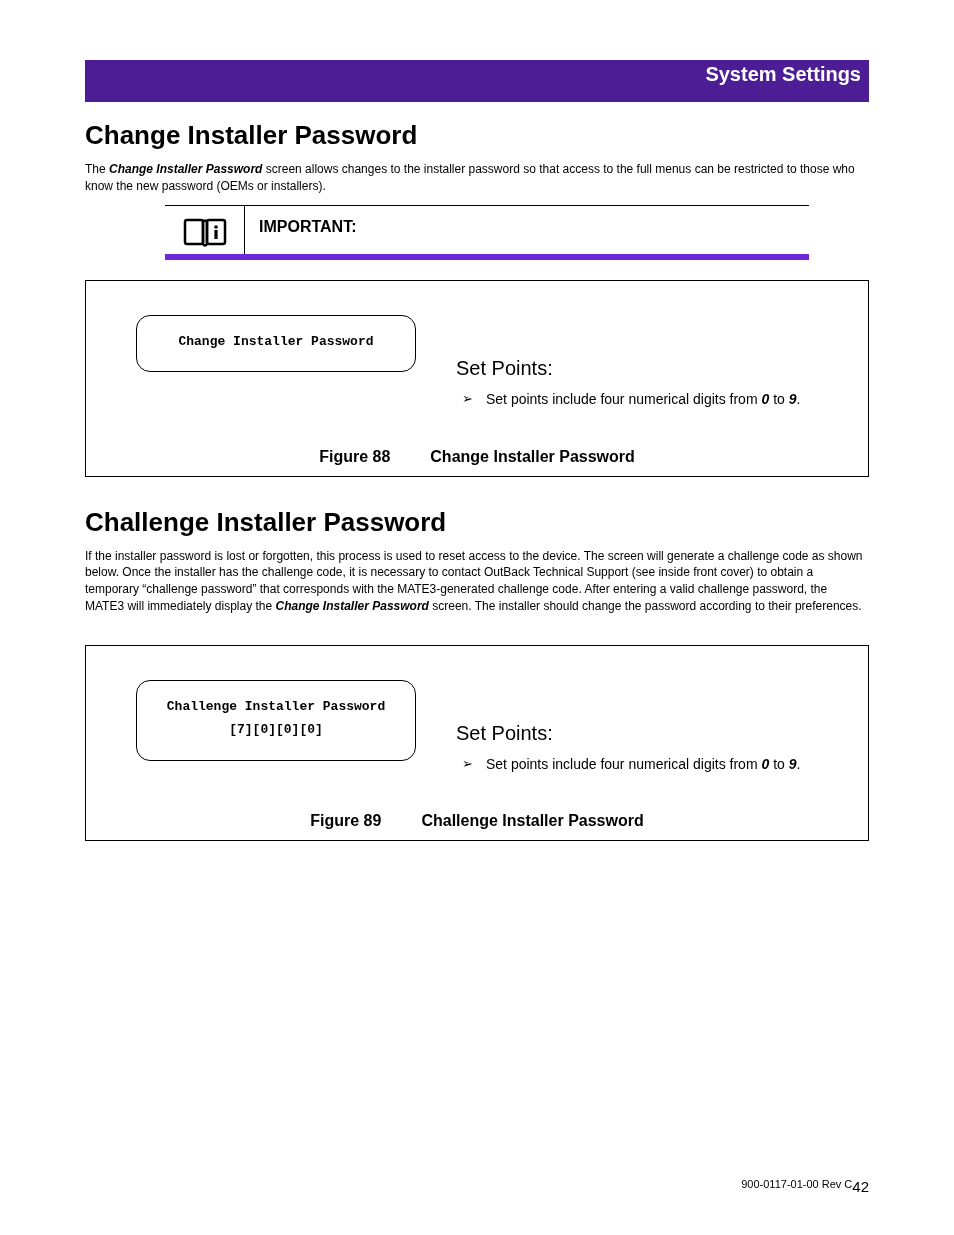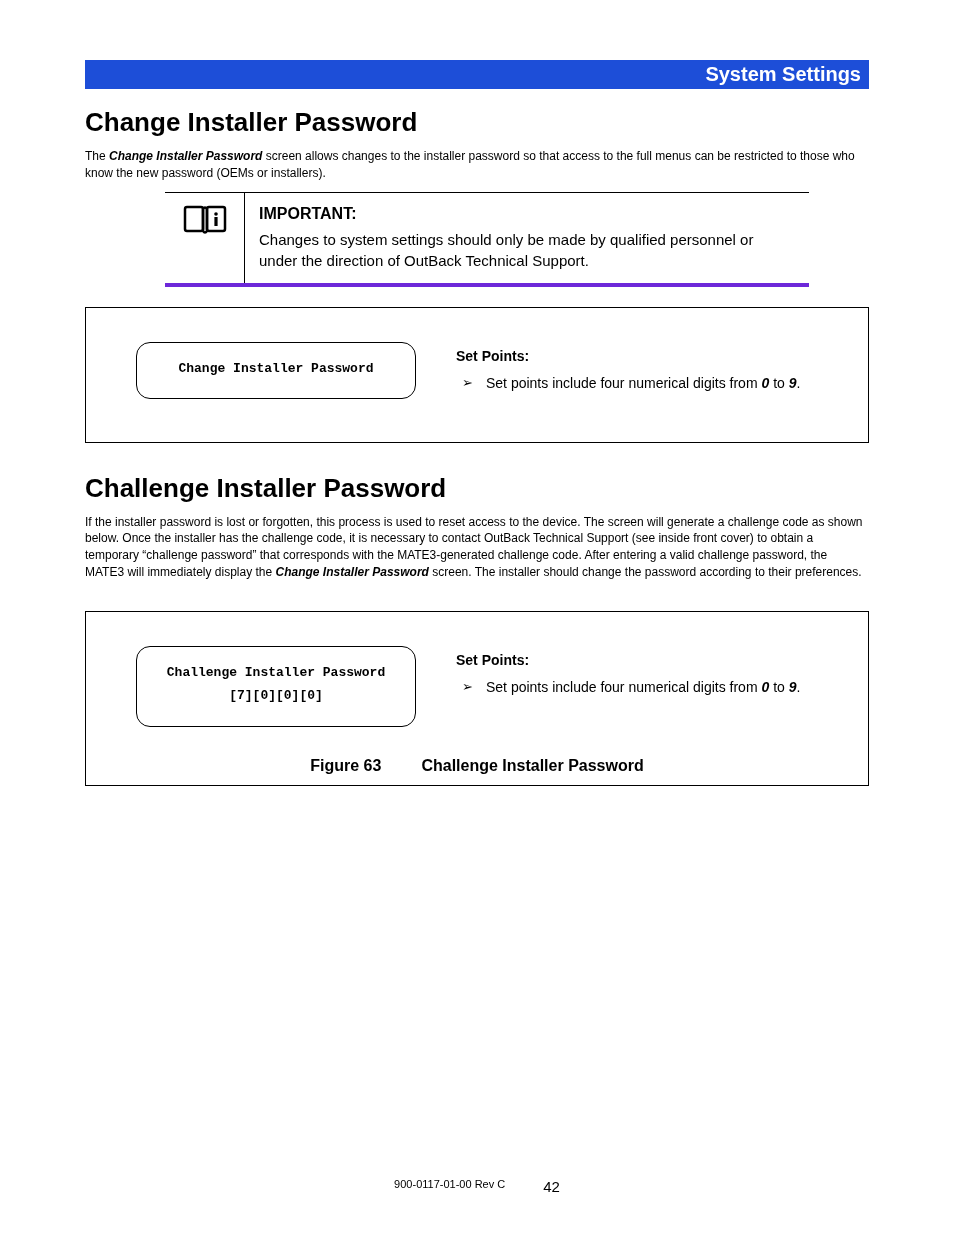--- a/index.html
+++ b/index.html
@@ -6,46 +6,46 @@
   body {
     width: 954px;
     height: 1235px;
     background: #fff;
     font-family: "Segoe UI", "Myriad Pro", Arial, sans-serif;
     color: #000;
     position: relative;
     padding: 60px 85px 40px 85px;
   }
   .header-bar {
-    background: #1d4ed8;
+    background: #4c1d95;
     color: #fff;
     font-weight: 800;
     font-size: 20px;
     text-align: right;
-    padding: 3px 8px 3px 0;
+    padding: 3px 8px 16px 0;
     margin-bottom: 18px;
     font-family: "Segoe UI", Arial, sans-serif;
   }
   h1 {
     font-size: 26px;
     font-weight: 800;
     margin-bottom: 10px;
   }
   p.para {
     font-size: 12px;
     line-height: 1.4;
     margin-bottom: 10px;
   }
   .bold-italic { font-weight: 800; font-style: italic; }
   .italic { }
   .important-box {
     display: flex;
     margin: 8px 60px 18px 80px;
     border-top: 1px solid #000;
-    border-bottom: 4px solid #6d28d9;
+    border-bottom: 6px solid #6d28d9;
   }
   .important-icon {
     width: 80px;
     border-right: 1px solid #000;
     display: flex;
     align-items: flex-start;
     justify-content: center;
     padding-top: 10px;
   }
   .important-text {
@@ -83,23 +83,24 @@
     text-align: center;
     line-height: 1.8;
     margin-left: 20px;
   }
   .setpoints {
     flex: 1;
     font-size: 14px;
     padding-top: 6px;
   }
   .setpoints .sp-head {
-    font-weight: 700;
-    font-size: 14px;
+    font-weight: 400;
+    font-size: 20px;
     margin-bottom: 10px;
+    margin-top: 36px;
   }
   .setpoints ul { list-style: none; padding-left: 0; }
   .setpoints li {
     position: relative;
     padding-left: 30px;
     margin-bottom: 8px;
     line-height: 1.4;
   }
   .setpoints li::before {
     content: "➢";
@@ -113,23 +114,22 @@
     font-weight: 800;
     font-size: 16px;
   }
   .fig-caption .gap { display: inline-block; width: 40px; }
   .footer {
     position: absolute;
     bottom: 40px;
     left: 85px;
     right: 85px;
     display: flex;
-    justify-content: center;
+    justify-content: flex-end;
     font-size: 11px;
-    gap: 38px;
   }
   .footer .pg { font-size: 15px; }
 </style>
 </head>
 <body>
 
 <div class="header-bar">
   <span>System Settings</span>
 </div>
 
@@ -144,38 +144,40 @@
     <svg width="46" height="34" viewBox="0 0 46 34">
       <rect x="3" y="4" width="18" height="24" rx="2" fill="none" stroke="#000" stroke-width="2.5"></rect>
       <rect x="25" y="4" width="18" height="24" rx="2" fill="none" stroke="#000" stroke-width="2.5"></rect>
       <path d="M21 6 Q23 3 25 6 L25 28 Q23 31 21 28 Z" fill="none" stroke="#000" stroke-width="2.5"></path>
       <circle cx="34" cy="11" r="1.8" fill="#000"></circle>
       <rect x="32.4" y="14" width="3.2" height="9" fill="#000"></rect>
     </svg>
   </div>
   <div class="important-text">
     <span class="imp-label">IMPORTANT:</span>
-    <span>Changes to system settings should only be made by qualified personnel or under the direction of OutBack Technical Support.</span>
   </div>
 </div>
 
 <div class="figure-box">
   <div class="fig-content">
     <div class="screen-panel">
       <div>Change Installer Password</div>
     </div>
     <div class="setpoints">
       <div class="sp-head">Set Points:</div>
       <ul>
         <li>
           <span>Set points include four numerical digits from </span><span class="bold-italic">0</span><span> to </span><span class="bold-italic">9</span><span>.</span>
         </li>
       </ul>
     </div>
   </div>
+  <div class="fig-caption">
+    <span>Figure 88</span><span class="gap"></span><span>Change Installer Password</span>
+  </div>
 </div>
 
 <h1 style="margin-top:30px">Challenge Installer Password</h1>
 
 <p class="para">
   <span>If the installer password is lost or forgotten, this process is used to reset access to the device.  The screen will generate a challenge code as shown below.  Once the installer has the challenge code, it is necessary to contact OutBack Technical Support (</span><span class="italic">see inside front cover</span><span>) to obtain a temporary “challenge password” that corresponds with the MATE3-generated challenge code.  After entering a valid challenge password, the MATE3 will immediately display the </span><span class="bold-italic">Change Installer Password</span><span> screen.  The installer should change the password according to their preferences.</span>
 </p>
 
 <div class="figure-box" style="margin-top:30px">
   <div class="fig-content">
@@ -186,20 +188,20 @@
     <div class="setpoints">
       <div class="sp-head">Set Points:</div>
       <ul>
         <li>
           <span>Set points include four numerical digits from </span><span class="bold-italic">0</span><span> to </span><span class="bold-italic">9</span><span>.</span>
         </li>
       </ul>
     </div>
   </div>
   <div class="fig-caption">
-    <span>Figure 63</span><span class="gap"></span><span>Challenge Installer Password</span>
+    <span>Figure 89</span><span class="gap"></span><span>Challenge Installer Password</span>
   </div>
 </div>
 
 <div class="footer">
   <span>900-0117-01-00 Rev C</span>
   <span class="pg">42</span>
 </div>
 
 </body></html>

